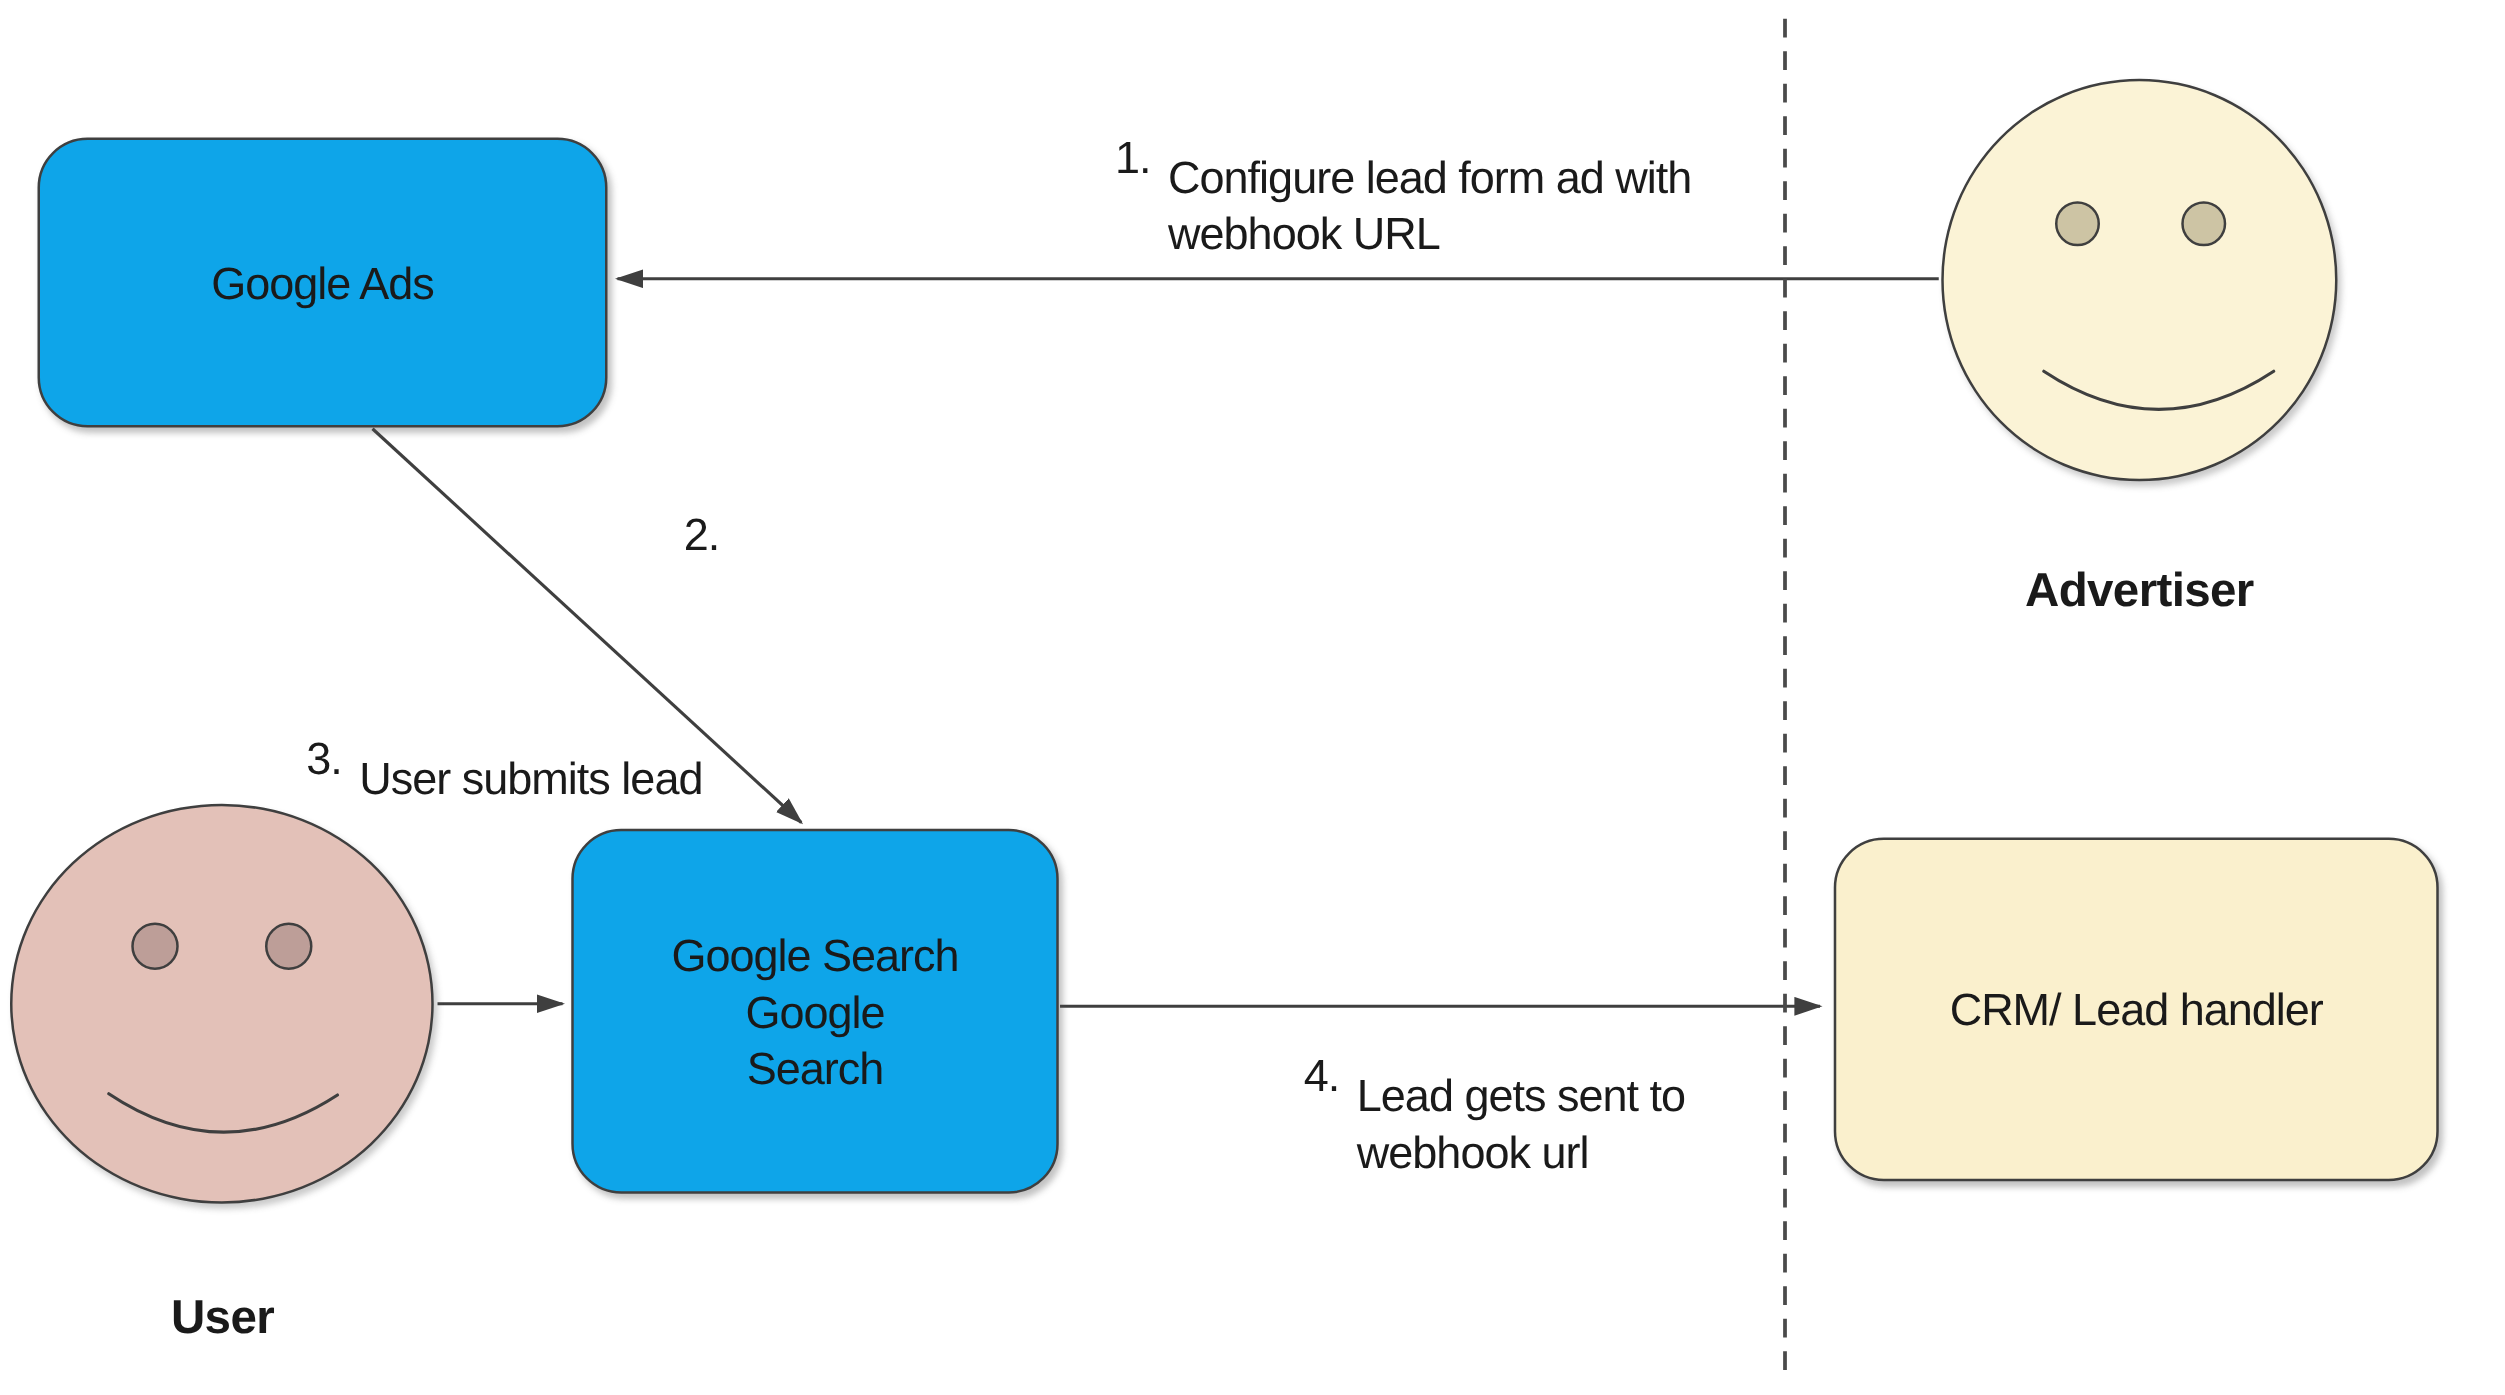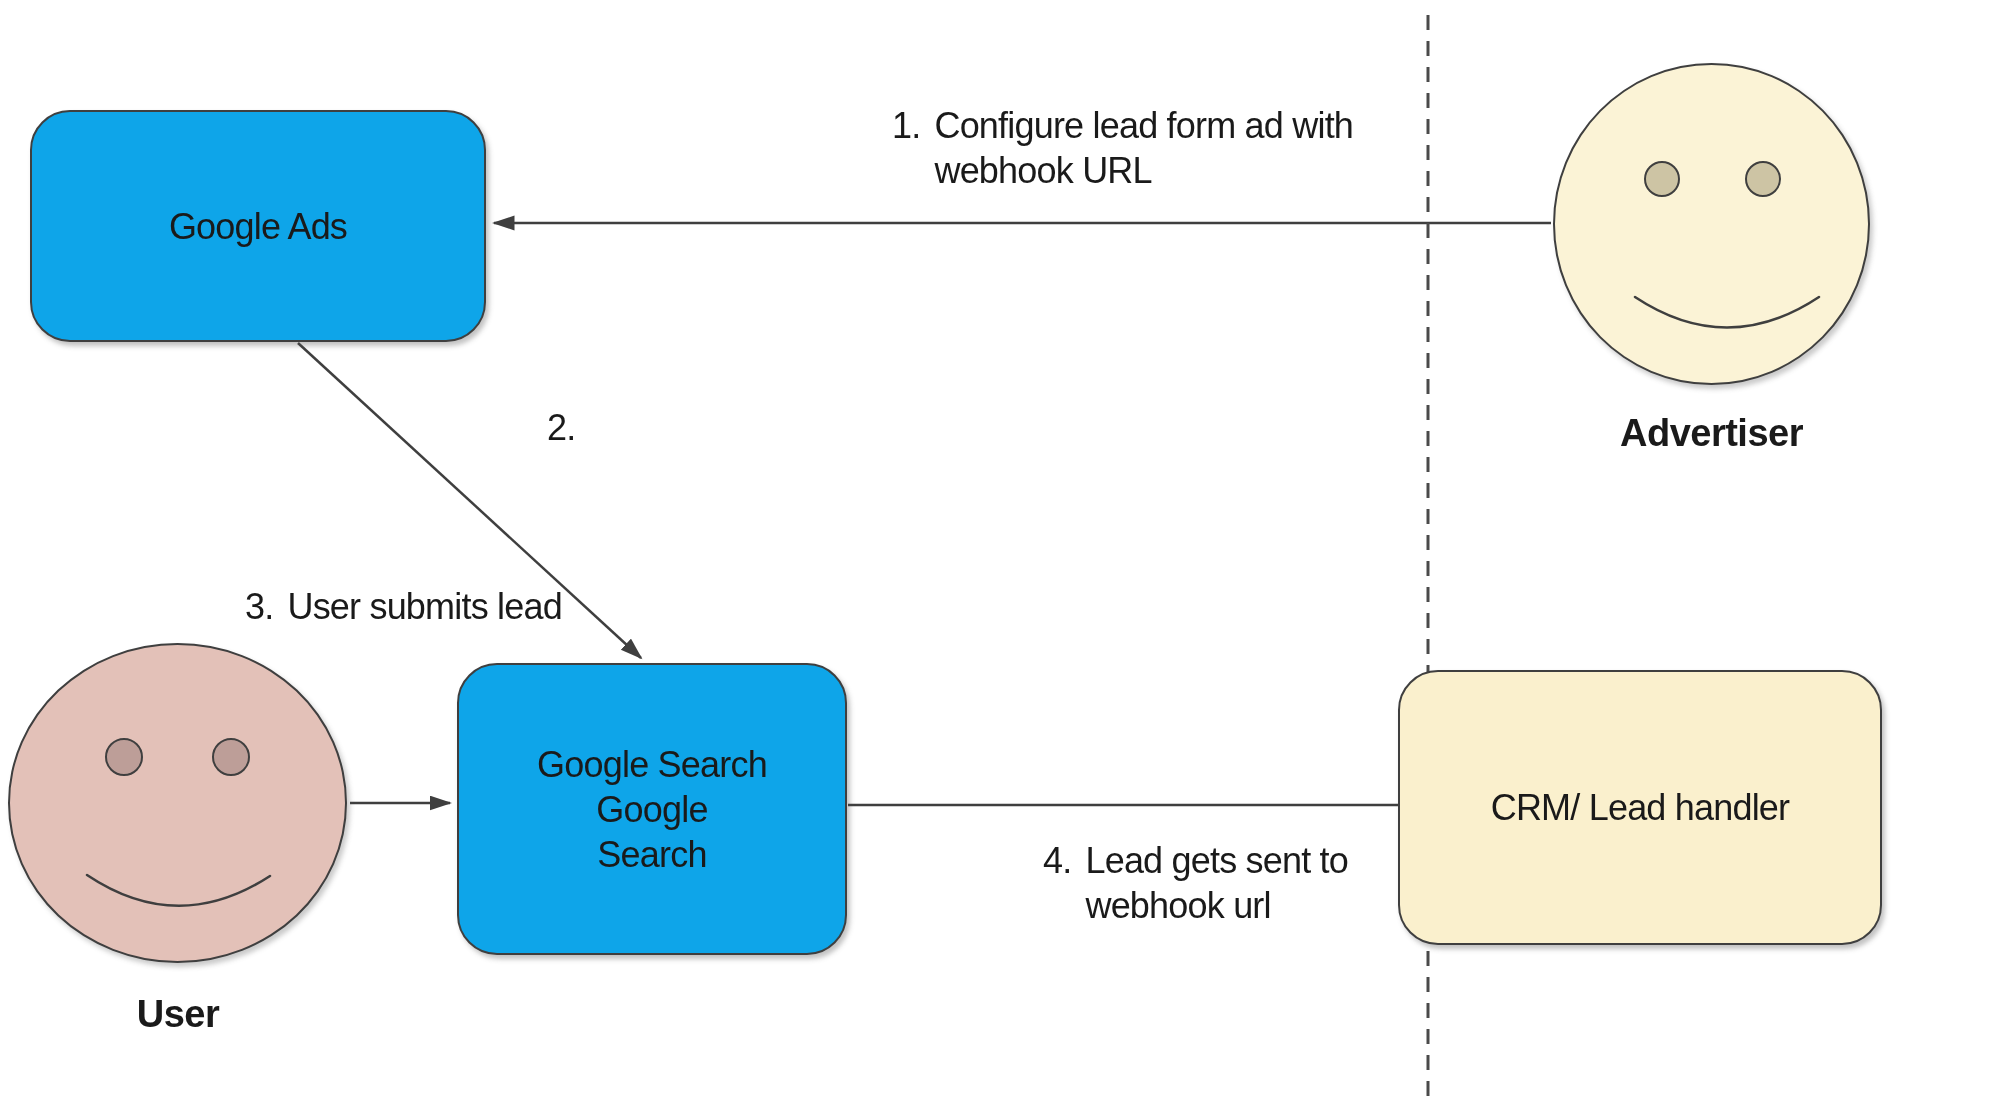--- a/index.html
+++ b/index.html
@@ -25,21 +25,21 @@
     text-align: center;
     font-size: 36px;
     line-height: 45px;
     letter-spacing: -0.8px;
     box-shadow: 3px 4px 5px rgba(80,80,80,0.35);
   }
   .node.blue   { background: #0ea5e9; }
   .node.yellow { background: #faf0cd; }
   #node-google-ads { left: 30px;   top: 110px; width: 456px; height: 232px; }
   #node-surfaces   { left: 457px;  top: 663px; width: 390px; height: 292px; }
-  #node-crm        { left: 1398px; top: 670px; width: 484px; height: 275px; }
+  #node-crm        { left: 1467px; top: 670px; width: 484px; height: 275px; }
 
   
   .face {
     position: absolute;
     box-sizing: border-box;
     border: 2.5px solid #3f3f3f;
     border-radius: 50%;
     box-shadow: 3px 4px 5px rgba(80,80,80,0.3);
   }
   #face-advertiser { left: 1553px; top: 63px;  width: 317px; height: 322px; background: #fbf3d6; }
@@ -58,35 +58,36 @@
   #user-eye-right { left: 202px; top: 93px; }
   .smile-svg { position: absolute; left: 0; top: 0; pointer-events: none; }
 
   
   .actor-label {
     position: absolute;
     font-weight: bold;
     font-size: 38px;
     letter-spacing: -0.5px;
     text-align: center;
+    margin-top: 40px;
   }
   #label-advertiser { left: 1553px; top: 412px; width: 317px; }
   #label-user       { left: 8px;    top: 993px; width: 340px; }
 
   
   .step {
     position: absolute;
     display: flex;
     align-items: flex-start;
     font-size: 36px;
     line-height: 45px;
     letter-spacing: -0.8px;
   }
   .step .num { margin-right: 14px; }
-  .step .txt { white-space: pre-line; }
+  .step .txt { white-space: pre-line; margin-top: 16px; }
   #step-1 { left: 892px;  top: 103px; }
   #step-2 { left: 547px;  top: 405px; }
   #step-3 { left: 245px;  top: 584px; }
   #step-4 { left: 1043px; top: 838px; }
 
   
   .overlay { position: absolute; left: 0; top: 0; pointer-events: none; }
 </style>
 </head>
 <body>

